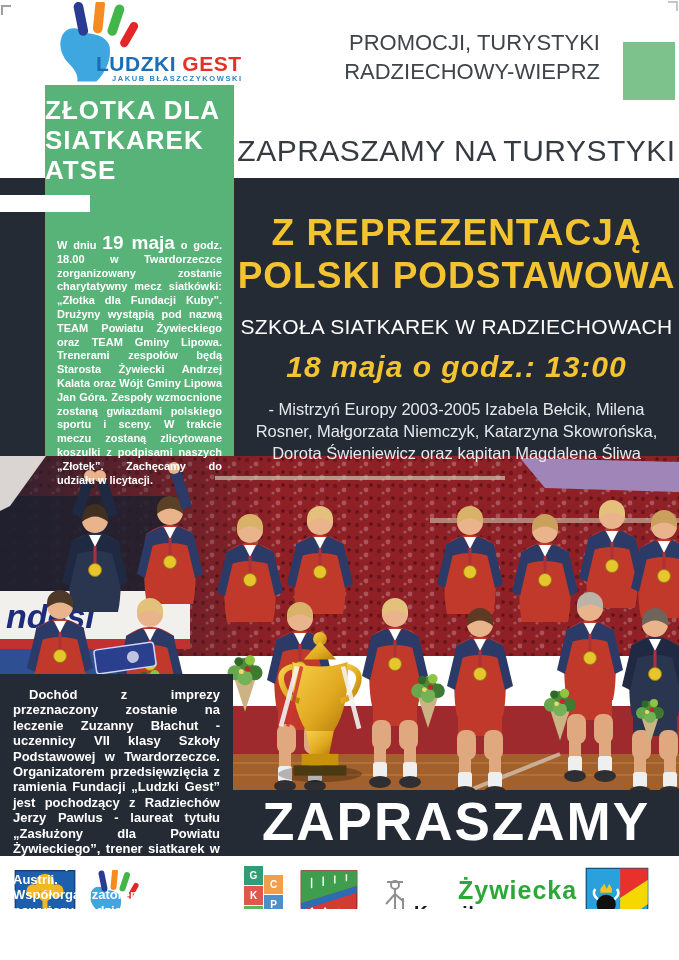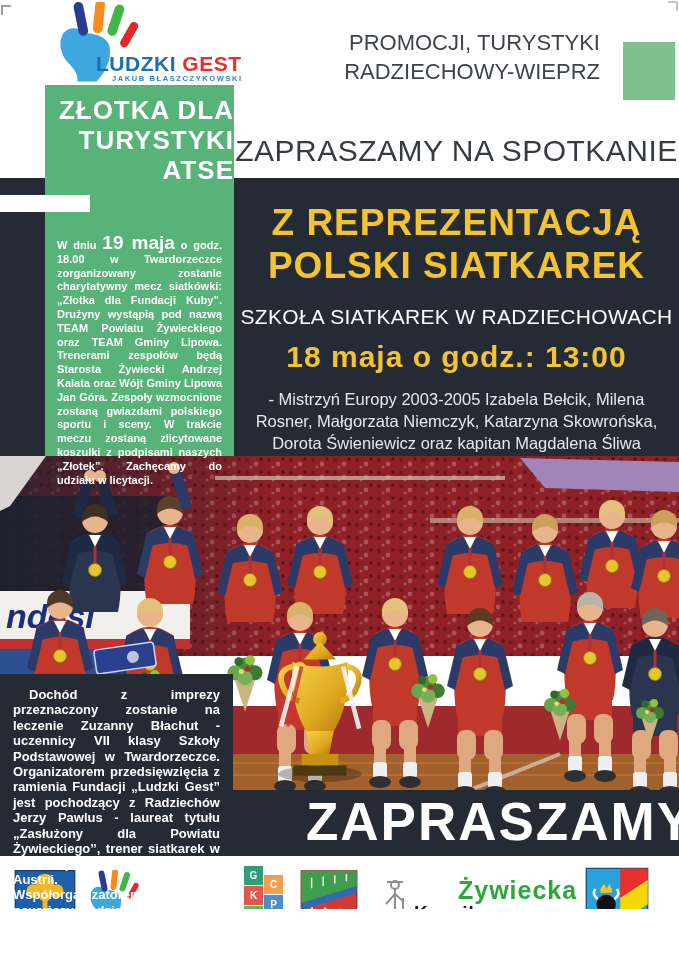--- a/index.html
+++ b/index.html
@@ -25,43 +25,43 @@
   
   .org{ right:79px; top:28px; text-align:right; color:#3f444b; font-size:22px; line-height:29px; }
   .green-rect{ left:623px; top:42px; width:52px; height:58px; background:#7dc18d; }
   .invite{ left:234px; top:134px; width:445px; text-align:center; color:#363b42; font-size:30px; letter-spacing:.5px; }
 
   
   .dark-band{ left:0; top:178px; width:679px; height:278px; background:#252b35; }
 
   
   .green-panel{ left:45px; top:85px; width:189px; height:371px; background:#57b377; z-index:2; }
-  .campaign{ padding-top:10px; text-align:right; color:#fff; font-weight:bold; font-size:26px; line-height:30px; letter-spacing:1px; }
+  .campaign{ padding-top:10px; text-align:left; color:#fff; font-weight:bold; font-size:26px; line-height:30px; letter-spacing:1px; }
   .green-par{ margin-top:48px; padding:0 12px; color:#fff; font-size:11px; line-height:13.8px; font-weight:bold; text-align:justify; }
   .green-par .big{ font-size:19px; line-height:19px; }
   .white-bar{ left:0; top:195px; width:90px; height:17px; background:#fff; z-index:3; }
 
   
   .event{ left:234px; top:178px; width:445px; height:278px; z-index:2; text-align:center; color:#fff; }
   .headline{ color:#f3c330; font-weight:800; font-size:37px; line-height:43px; letter-spacing:1px; }
-  .headline.first{ margin-top:23px; }
+  .headline.first{ margin-top:33px; }
   .venue{ margin-top:18px; font-size:21px; letter-spacing:.3px; color:#fdfdfd; }
-  .datetime{ margin-top:11px; color:#f3c330; font-weight:bold; font-size:30px; letter-spacing:1px; }
+  .datetime{ margin-top:11px; color:#f3c330; font-weight:bold; font-size:30px; letter-spacing:1px;font-style:italic; }
   .players{ margin-top:14px; padding:0 4px; color:#e6e9ec; font-size:16.5px; line-height:22px; }
 
   
   .photo-wrap{ left:0; top:456px; width:679px; height:334px; }
 
   
   .beneficiary{ left:0; top:674px; width:233px; height:182px; background:#252b35; z-index:3; color:#fff; padding:13px 13px 0 13px; }
   .beneficiary p{ font-size:13px; line-height:15.4px; font-weight:bold; text-align:justify; }
   .beneficiary p.first{ text-indent:16px; }
 
   
-  .banner{ left:0; top:790px; width:679px; height:66px; background:#252b35; z-index:2;padding-left:44px; }
+  .banner{ left:0; top:790px; width:679px; height:66px; background:#252b35; z-index:2; }
   .banner-text{ margin-left:233px; width:446px; height:66px; line-height:64px; text-align:center;
     color:#fff; font-size:53px; font-weight:900; letter-spacing:2px; }
 
   
   .footer{ left:0; top:856px; width:679px; height:104px; background:#fff; z-index:2; }
   .flogo{ position:absolute; }
   .logo-foot{ left:88px; top:14px; width:110px; height:72px; }
   .logo-foot .words{ position:absolute; left:28px; top:38px; font-weight:bold; font-size:13px; white-space:nowrap; }
   .logo-foot .sub{ position:absolute; left:36px; top:52px; font-size:4.6px; font-weight:bold; letter-spacing:1px; color:#2a86c8; white-space:nowrap; }
 
@@ -106,39 +106,39 @@
     </div>
     <div class="sub">JAKUB BŁASZCZYKOWSKI</div>
   </div>
 
   <div class="abs org">
     <div>PROMOCJI, TURYSTYKI</div>
     <div>RADZIECHOWY-WIEPRZ</div>
   </div>
   <div class="abs green-rect"></div>
 
-  <div class="abs invite">ZAPRASZAMY NA SPOTKANIE</div>
+  <div class="abs invite">ZAPRASZAMY NA TURYSTYKI</div>
 
   <div class="abs dark-band"></div>
 
   <div class="abs green-panel">
     <div class="campaign">
       <div>ZŁOTKA DLA</div>
-      <div>TURYSTYKI</div>
+      <div>SIATKAREK</div>
       <div>ATSE</div>
     </div>
     <p class="green-par">
       <span>W dniu </span><span class="big">19 maja</span><span> o godz. 18.00 w Twardorzeczce zorganizowany zostanie charytatywny mecz siatkówki: „Złotka dla Fundacji Kuby”. Drużyny wystąpią pod nazwą TEAM Powiatu Żywieckiego oraz TEAM Gminy Lipowa. Trenerami zespołów będą Starosta Żywiecki Andrzej Kalata oraz Wójt Gminy Lipowa Jan Góra. Zespoły wzmocnione zostaną gwiazdami polskiego sportu i sceny. W trakcie meczu zostaną zlicytowane koszulki z podpisami naszych „Złotek”. Zachęcamy do udziału w licytacji.</span>
     </p>
   </div>
   <div class="abs white-bar"></div>
 
   <div class="abs event">
     <div class="headline first">Z REPREZENTACJĄ</div>
-    <div class="headline">POLSKI SIATKAREK</div>
+    <div class="headline">POLSKI PODSTAWOWA</div>
     <div class="venue">SZKOŁA SIATKAREK W RADZIECHOWACH</div>
     <div class="datetime">18 maja o godz.: 13:00</div>
     <div class="players">- Mistrzyń Europy 2003-2005 Izabela Bełcik, Milena Rosner, Małgorzata Niemczyk, Katarzyna Skowrońska, Dorota Świeniewicz oraz kapitan Magdalena Śliwa</div>
   </div>
 
   <div class="abs photo-wrap">
     <svg width="679" height="334" viewBox="0 0 679 334">
       <defs>
         <pattern id="crowd" width="22" height="13" patternUnits="userSpaceOnUse">
           <rect width="22" height="13" fill="#8e2026"></rect>

